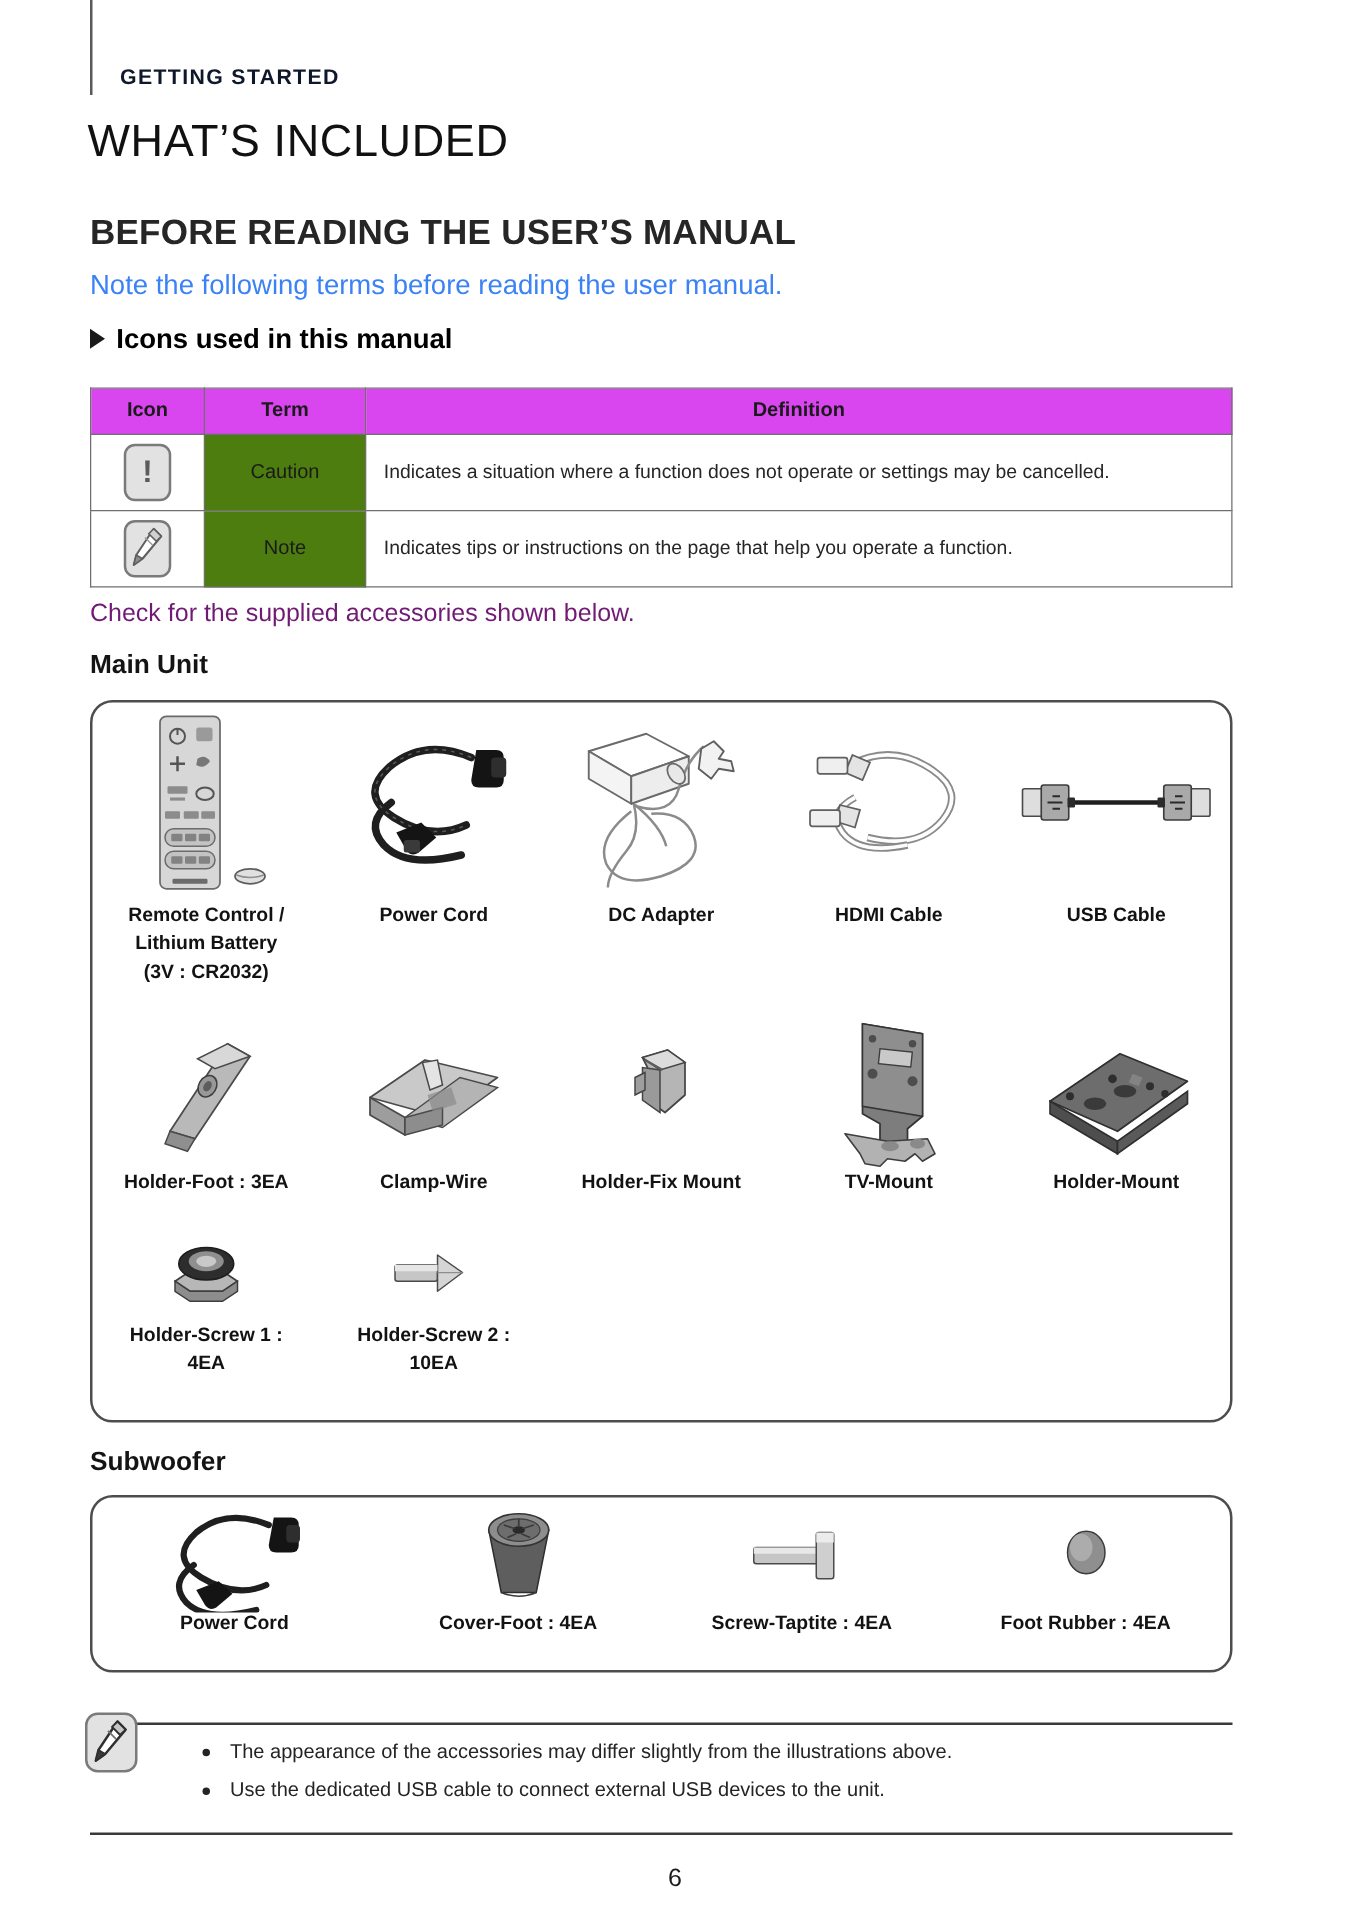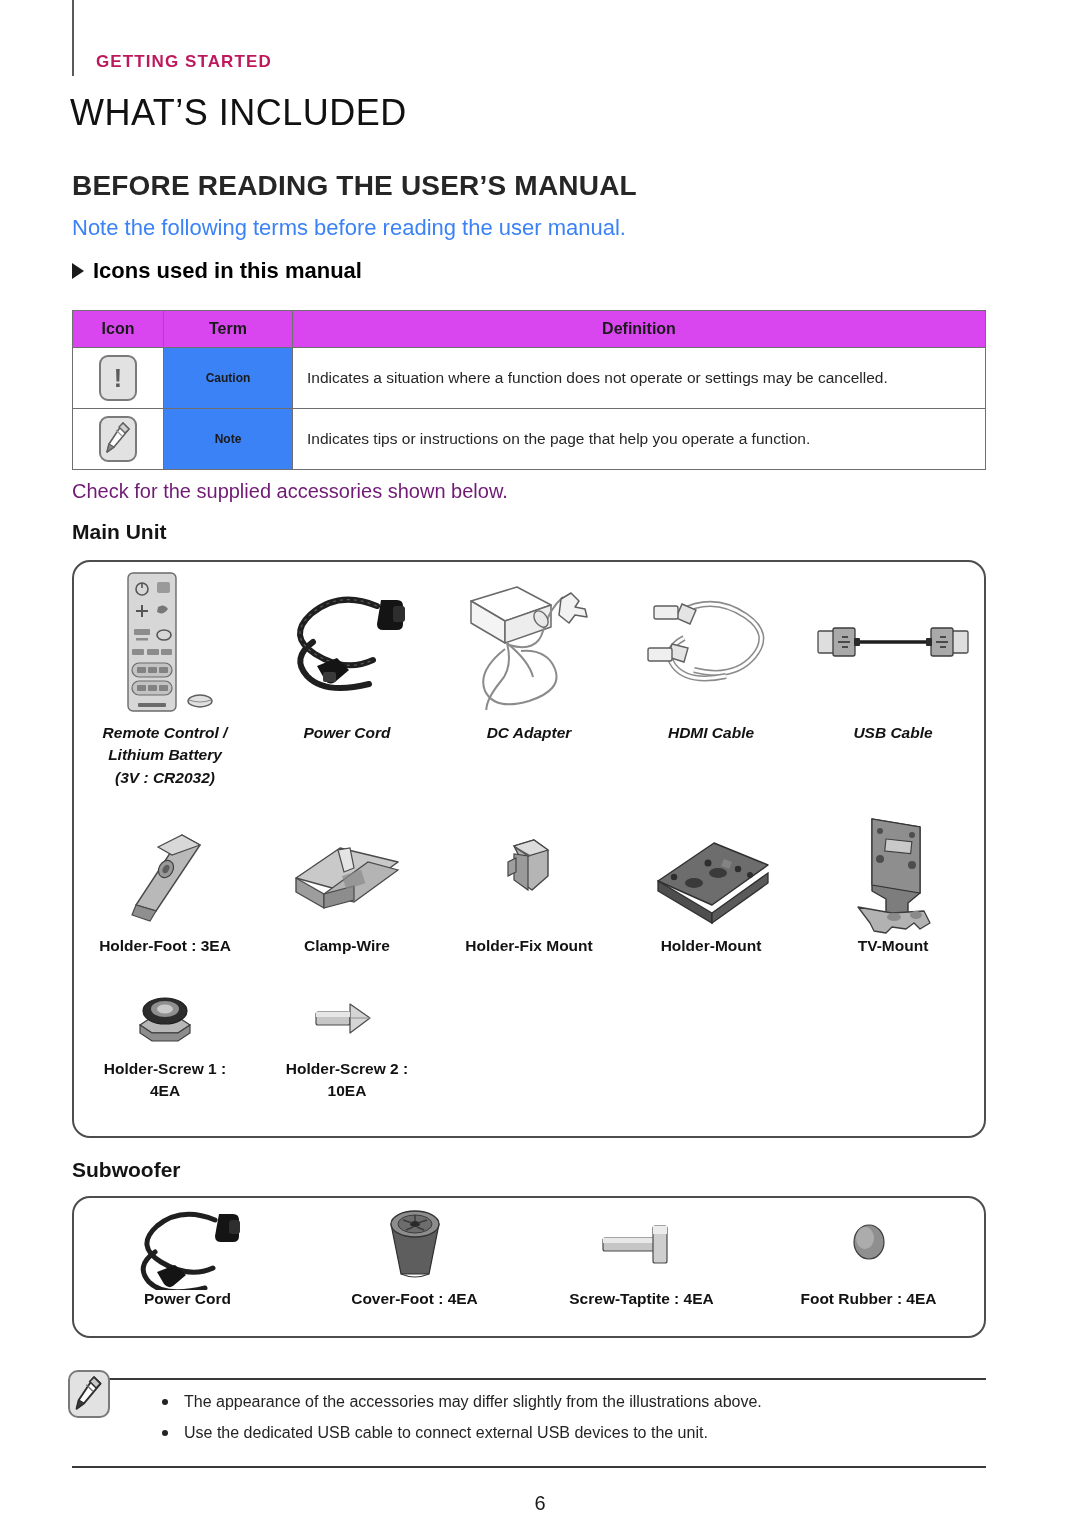--- a/index.html
+++ b/index.html
@@ -25,21 +25,21 @@
     height: 76px;
     background: #5a5a5a;
   }
   .eyebrow {
     position: absolute;
     left: 96px;
     top: 52px;
     font-size: 17px;
     font-weight: bold;
     letter-spacing: 1.1px;
-    color: #be185d;
+    color: #0f172a;
   }
   .chapter-title {
     position: absolute;
     left: 70px;
     top: 92px;
     font-size: 36px;
     font-weight: 400;
     letter-spacing: 0.5px;
     color: #111;
     white-space: nowrap;
@@ -107,23 +107,23 @@
   .col-term { width: 126px; }
   .cell-icon {
     text-align: center;
     vertical-align: middle;
     height: 58px;
     background: #fff;
   }
   .cell-term {
     text-align: center;
     vertical-align: middle;
-    font-size: 12px;
-    font-weight: bold;
-    background: #3b82f6;
+    font-size: 16px;
+    font-weight: normal;
+    background: #4d7c0f;
   }
   .cell-def {
     padding-left: 14px;
     font-size: 15.5px;
     color: #262626;
     background: #fff;
     vertical-align: middle;
   }
 
   
@@ -192,21 +192,21 @@
   .acc-label {
     font-size: 15.5px;
     font-weight: bold;
     color: #121212;
     text-align: center;
     line-height: 1.45;
     white-space: pre-line;
   }
 
   
-  .row1 { left: 74px; top: 566px; width: 910px; font-style: italic; }
+  .row1 { left: 74px; top: 566px; width: 910px; }
   .row1 .acc-cell { width: 182px; }
   .row1 .acc-art { height: 152px; }
   .row1 .acc-label { height: 72px; padding-top: 4px; }
 
   
   .row2 { left: 74px; top: 815px; width: 910px; }
   .row2 .acc-cell { width: 182px; }
   .row2 .acc-art { height: 120px; }
   .row2 .acc-label { height: 30px; }
 
@@ -452,53 +452,53 @@
         <path d="M44 28 l0 34 l-14 -10 l0 -26 z" fill="#9a9a9a" stroke="#454545" stroke-width="1.2"></path>
         <path d="M32 20 l14 8" stroke="#5c5c5c" stroke-width="2"></path>
         <path d="M24 34 l8 -4 l0 14 l-8 4 z" fill="#9e9e9e" stroke="#454545" stroke-width="1.2"></path>
       </svg>
     </div>
     <div class="acc-label">Holder-Fix Mount</div>
   </div>
 
   <div class="acc-cell">
     <div class="acc-art">
+      <svg width="110" height="125" viewBox="0 0 110 125" class="art-svg">
+        <path d="M34 6 l48 8 l0 66 l-12 10 l0 16 l-22 -4 l0 -16 l-14 -8 z" fill="#7d7d7d" stroke="#343434" stroke-width="1.4" stroke-linejoin="round"></path>
+        <path d="M34 6 l48 8 l0 66 l-48 -8 z" fill="#8e8e8e" stroke="#343434" stroke-width="1.2"></path>
+        <rect x="48" y="26" width="26" height="12" transform="rotate(6 48 26)" fill="#c9c9c9" stroke="#3d3d3d" stroke-width="1.1"></rect>
+        <circle cx="42" cy="46" r="4" fill="#4d4d4d"></circle>
+        <circle cx="74" cy="52" r="4" fill="#4d4d4d"></circle>
+        <circle cx="42" cy="18" r="3" fill="#4d4d4d"></circle>
+        <circle cx="74" cy="22" r="3" fill="#4d4d4d"></circle>
+        <path d="M20 94 l34 6 l32 -2 l6 12 l-10 6 l-6 -6 l-8 6 l-14 -2 l-6 6 l-12 -2 l-4 -8 z" fill="#b2b2b2" stroke="#3d3d3d" stroke-width="1.3" stroke-linejoin="round"></path>
+        <ellipse cx="56" cy="104" rx="7" ry="4" fill="#8a8a8a"></ellipse>
+        <ellipse cx="78" cy="102" rx="6" ry="4" fill="#8a8a8a"></ellipse>
+      </svg>
+    </div>
+    <div class="acc-label">TV-Mount</div>
+  </div>
+
+  <div class="acc-cell">
+    <div class="acc-art">
       <svg width="130" height="100" viewBox="0 0 130 100" class="art-svg">
         <path d="M12 56 l56 -38 l54 22 l-56 40 z" fill="#6d6d6d" stroke="#2f2f2f" stroke-width="1.4" stroke-linejoin="round"></path>
         <path d="M12 56 l0 10 l54 32 l0 -10 z" fill="#4e4e4e" stroke="#2f2f2f" stroke-width="1.3"></path>
         <path d="M66 88 l56 -40 l0 10 l-56 40 z" fill="#5a5a5a" stroke="#2f2f2f" stroke-width="1.3"></path>
         <ellipse cx="48" cy="58" rx="9" ry="5" fill="#3a3a3a"></ellipse>
         <ellipse cx="72" cy="48" rx="9" ry="5" fill="#3a3a3a"></ellipse>
         <circle cx="62" cy="38" r="3.5" fill="#2e2e2e"></circle>
         <circle cx="92" cy="44" r="3.2" fill="#2e2e2e"></circle>
         <circle cx="28" cy="52" r="3.2" fill="#2e2e2e"></circle>
         <circle cx="104" cy="50" r="3" fill="#2e2e2e"></circle>
         <path d="M78 34 l8 3 l-3 7 l-8 -3 z" fill="#888" opacity=".8"></path>
       </svg>
     </div>
     <div class="acc-label">Holder-Mount</div>
   </div>
-
-  <div class="acc-cell">
-    <div class="acc-art">
-      <svg width="110" height="125" viewBox="0 0 110 125" class="art-svg">
-        <path d="M34 6 l48 8 l0 66 l-12 10 l0 16 l-22 -4 l0 -16 l-14 -8 z" fill="#7d7d7d" stroke="#343434" stroke-width="1.4" stroke-linejoin="round"></path>
-        <path d="M34 6 l48 8 l0 66 l-48 -8 z" fill="#8e8e8e" stroke="#343434" stroke-width="1.2"></path>
-        <rect x="48" y="26" width="26" height="12" transform="rotate(6 48 26)" fill="#c9c9c9" stroke="#3d3d3d" stroke-width="1.1"></rect>
-        <circle cx="42" cy="46" r="4" fill="#4d4d4d"></circle>
-        <circle cx="74" cy="52" r="4" fill="#4d4d4d"></circle>
-        <circle cx="42" cy="18" r="3" fill="#4d4d4d"></circle>
-        <circle cx="74" cy="22" r="3" fill="#4d4d4d"></circle>
-        <path d="M20 94 l34 6 l32 -2 l6 12 l-10 6 l-6 -6 l-8 6 l-14 -2 l-6 6 l-12 -2 l-4 -8 z" fill="#b2b2b2" stroke="#3d3d3d" stroke-width="1.3" stroke-linejoin="round"></path>
-        <ellipse cx="56" cy="104" rx="7" ry="4" fill="#8a8a8a"></ellipse>
-        <ellipse cx="78" cy="102" rx="6" ry="4" fill="#8a8a8a"></ellipse>
-      </svg>
-    </div>
-    <div class="acc-label">TV-Mount</div>
-  </div>
 </div>
 
 <div class="acc-row row3">
 
   <div class="acc-cell">
     <div class="acc-art">
       <svg width="90" height="70" viewBox="0 0 90 70" class="art-svg">
         <path d="M20 40 l12 -8 l26 0 l12 8 l-12 8 l-26 0 z" fill="#b7b7b7" stroke="#3e3e3e" stroke-width="1.3" stroke-linejoin="round"></path>
         <path d="M20 40 l0 8 l12 8 l26 0 l12 -8 l0 -8 l-12 8 l-26 0 z" fill="#8d8d8d" stroke="#3e3e3e" stroke-width="1.2"></path>
         <ellipse cx="45" cy="26" rx="22" ry="13" fill="#2d2d2d" stroke="#1d1d1d" stroke-width="1.2"></ellipse>

